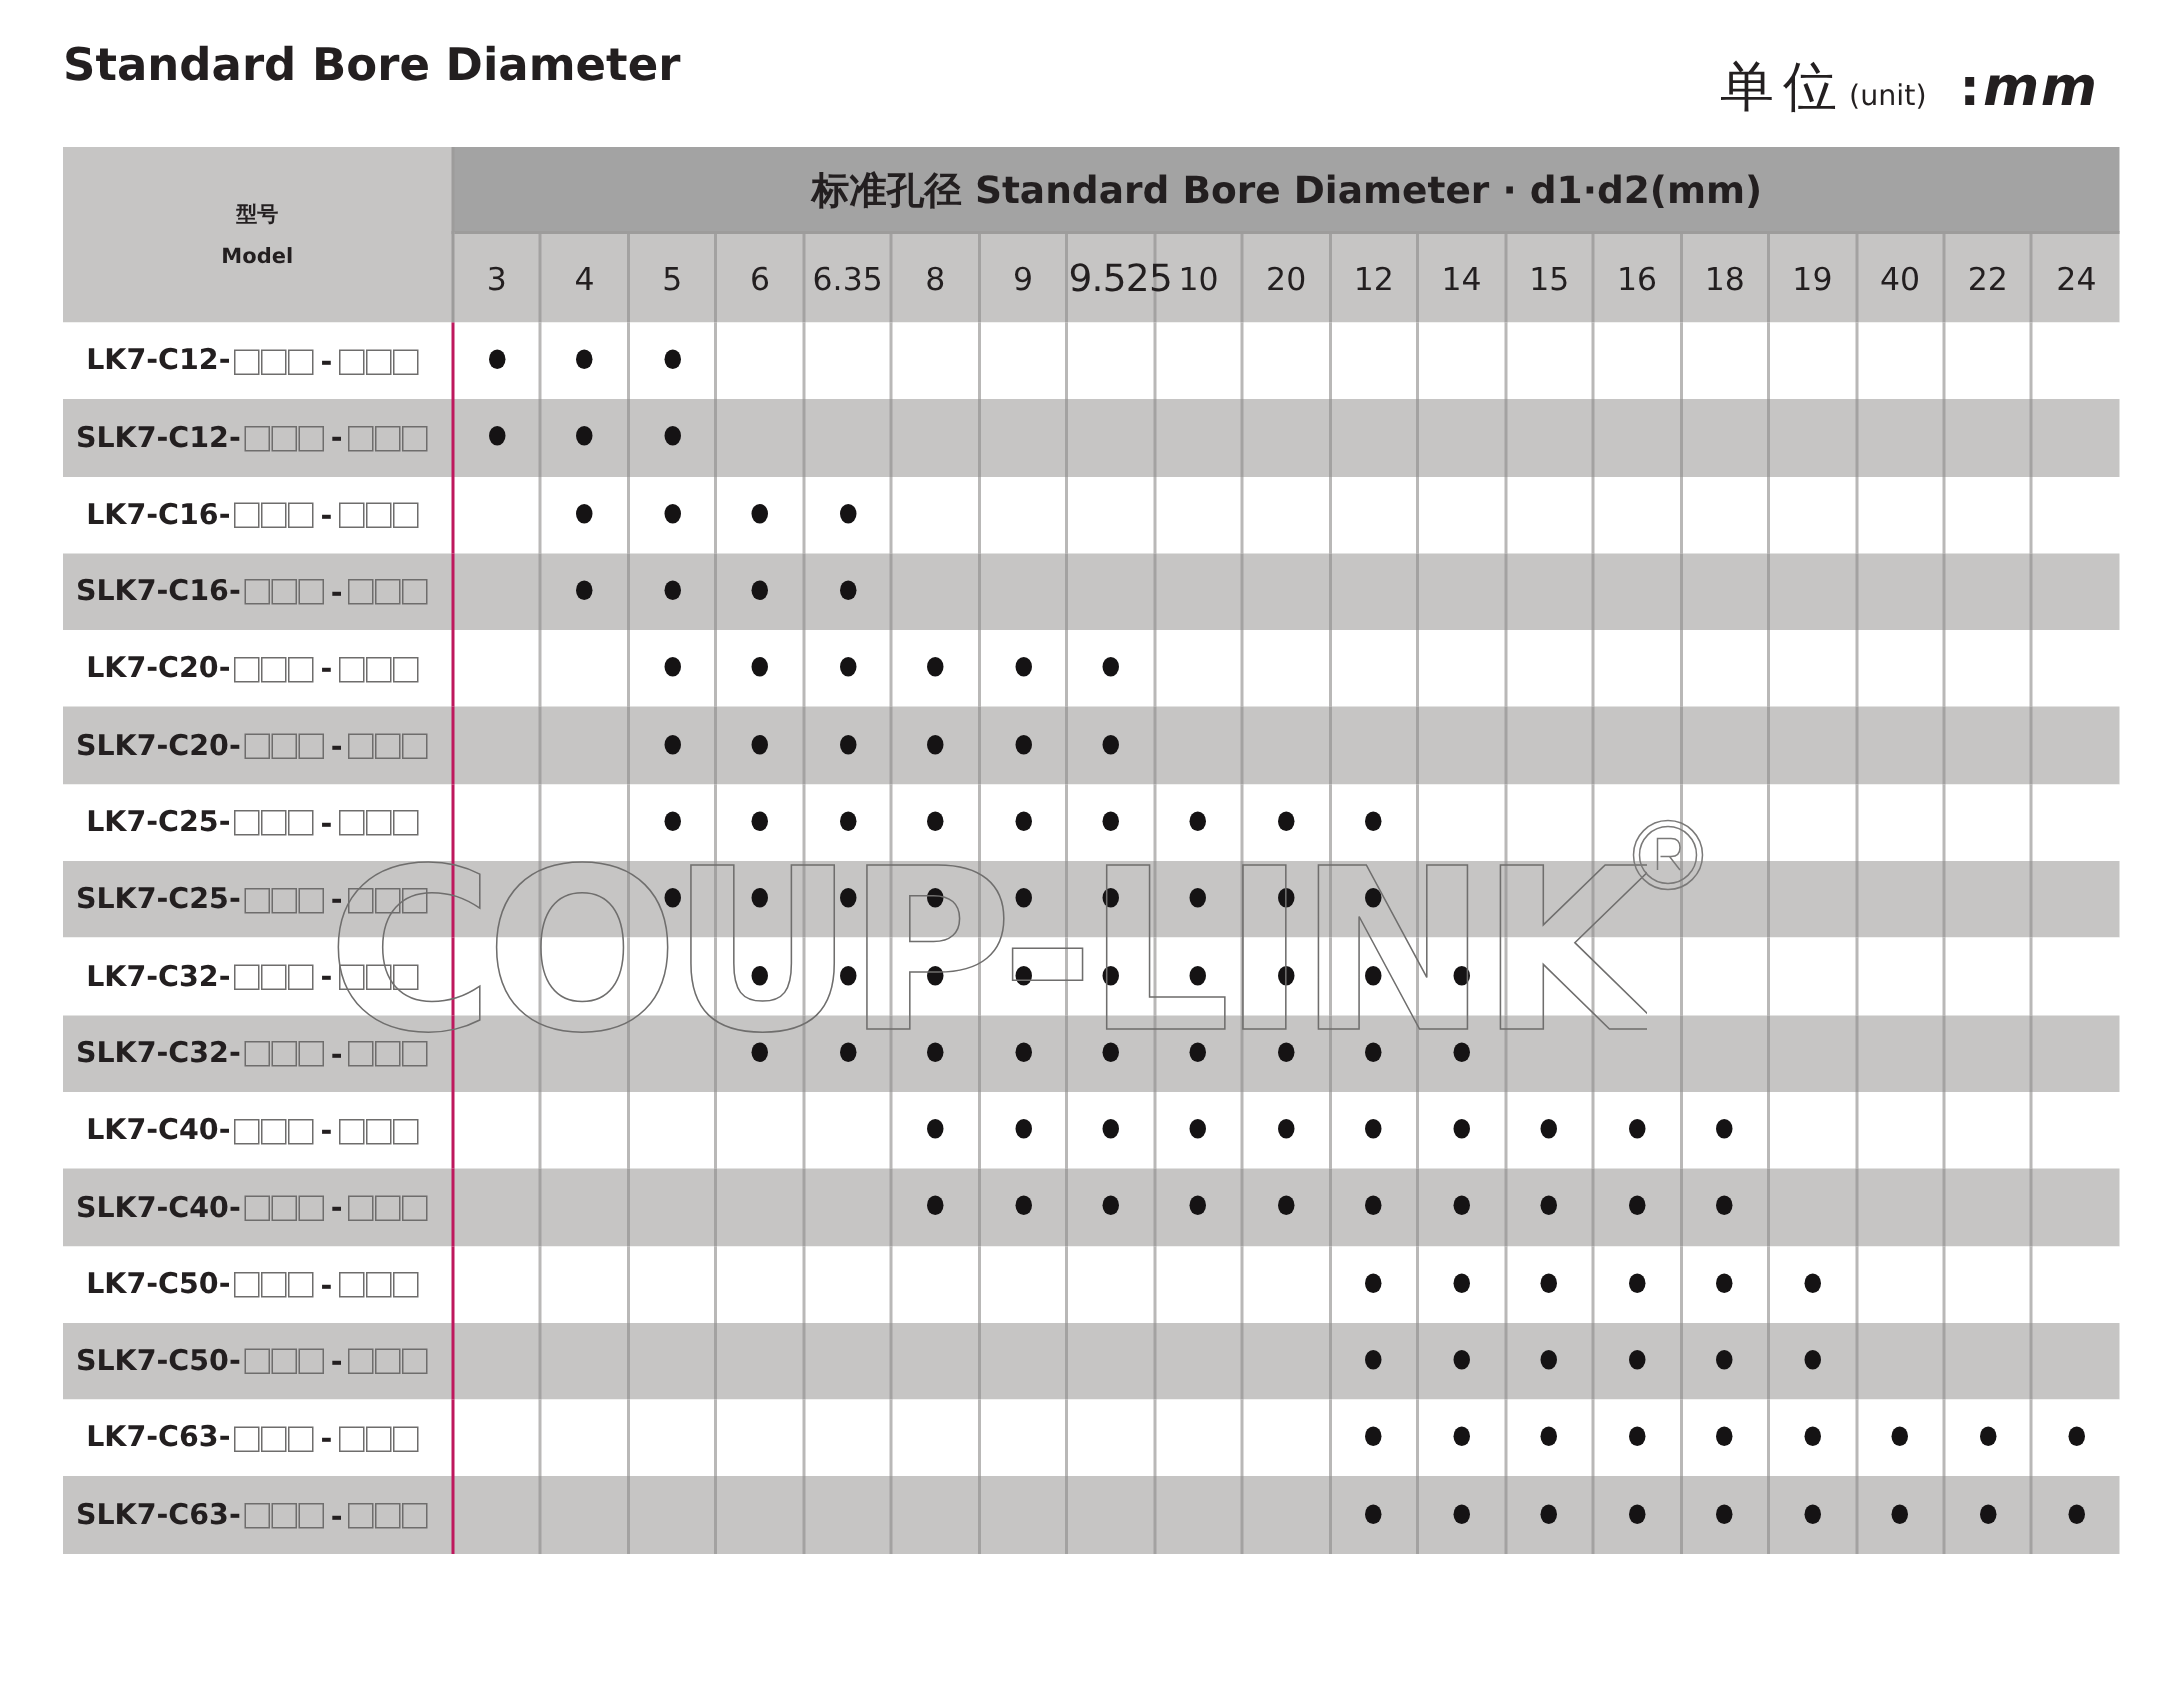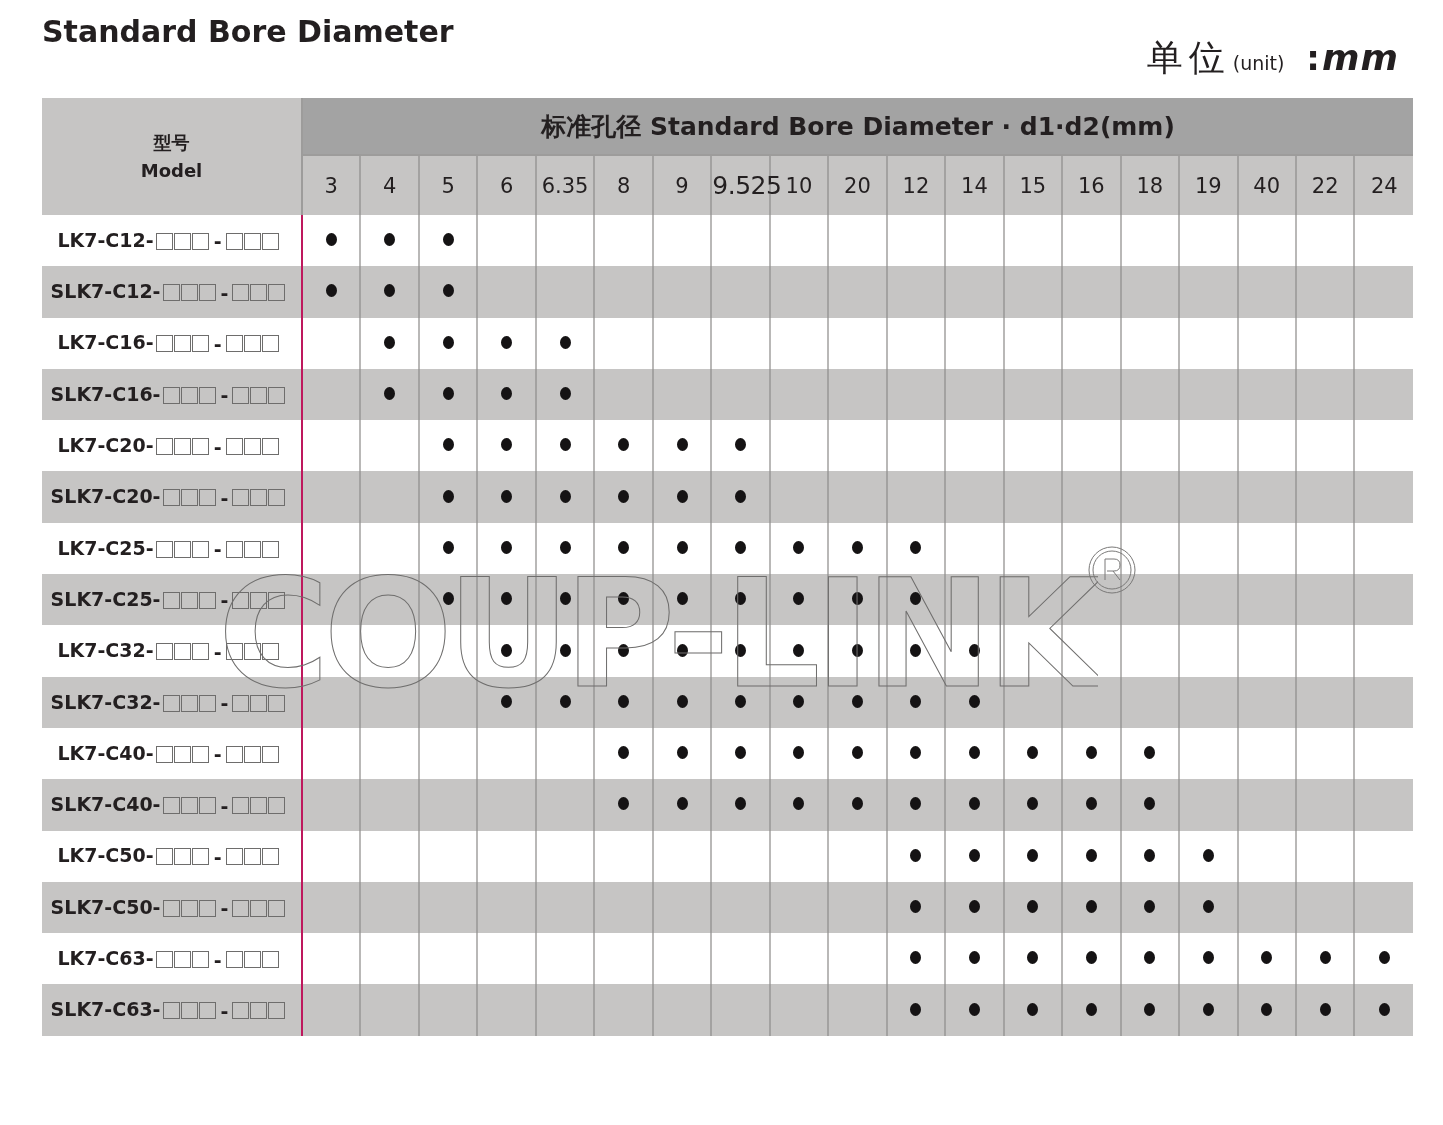--- a/index.html
+++ b/index.html
@@ -29,20 +29,21 @@
     letter-spacing: 10px;
     color: #231f20;
   }
   .title-en {
     font-family: "DejaVu Sans", sans-serif;
     font-size: 30px;
     font-weight: bold;
     margin-left: 4px;
     color: #231f20;
     letter-spacing: 0px;
+    margin-top: 12px;
   }
   .unit-label {
     position: absolute;
     right: 44px;
     top: 34px;
     display: flex;
     align-items: baseline;
     white-space: nowrap;
     color: #231f20;
     justify-content: space-between;
@@ -85,21 +86,21 @@
     text-align: center;
     vertical-align: middle;
   }
   col.model-col { width: 260px; }
   col.size-col { width: 58.47px; }
 
   .hdr-model {
     background: #c6c5c4;
     border-right: 2px solid #9d9c9b;
     height: 117px;
-    font-size: 18px;
+    font-size: 14px;
     font-weight: bold;
     line-height: 28px;
     color: #231f20;
   }
   .hdr-model .line { display: block; }
   .hdr-group {
     background: #a3a3a3;
     height: 56px;
     border-bottom: 2px solid #9d9c9b;
     font-size: 25px;

